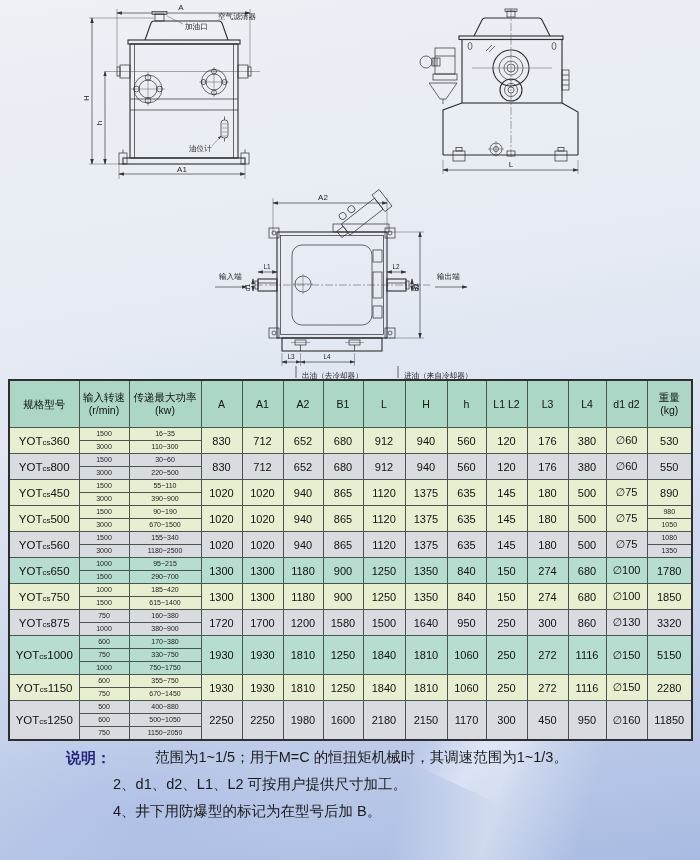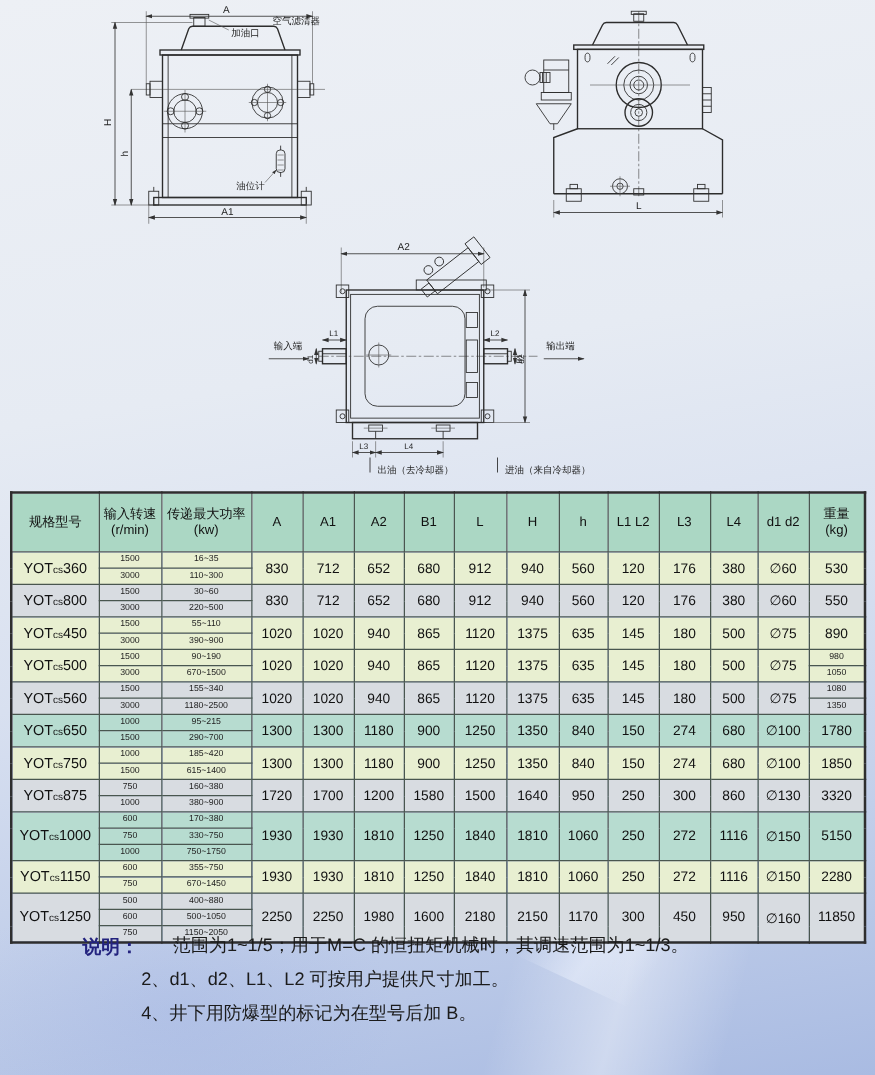--- a/index.html
+++ b/index.html
@@ -20,39 +20,39 @@
   .main{stroke:#2d2d2d;stroke-width:1.1;fill:none;}
   .mid{stroke:#2d2d2d;stroke-width:.7;fill:none;}
   .cl{stroke:#4a4a4a;stroke-width:.5;fill:none;stroke-dasharray:8 2 2 2;}
   .lab{font-size:7.6px;}
   .dletter{font-size:8px;}
   .sletter{font-size:6.4px;}
 
   .drawing{position:absolute;}
 
   
-  .spec-table{position:absolute;left:8px;top:393px;border-collapse:collapse;table-layout:fixed;
+  .spec-table{position:absolute;left:8px;top:379px;border-collapse:collapse;table-layout:fixed;
     width:683px;border:2px solid #2e2e2e;}
   .spec-table th,.spec-table td{border:1px solid #49564f;text-align:center;vertical-align:middle;
     padding:0;color:#111;overflow:hidden;}
   .spec-table thead th{background:#abd7c4;font-weight:normal;height:46px;font-size:11px;}
   .spec-table thead th .h2l{font-size:10.5px;line-height:13px;}
   .spec-table td.dim{font-size:11px;}
   .spec-table td.model{font-size:11.5px;}
   .spec-table td.model .sm{font-size:8px;}
   .spec-table td.sub{font-size:7px;height:12px;line-height:12px;color:#222;}
   .t-green td{background:#e8efd1;}
   .t-gray td{background:#d8dce1;}
   .t-teal td{background:#b7dcd0;margin-left:24px;}
 
   
   .notes{position:absolute;left:66px;top:744px;width:610px;display:flex;color:#1b1b1b;}
   .notes-title{font-size:15px;font-weight:bold;color:#23237e;line-height:27px;white-space:nowrap;}
   .notes-lines{font-size:14.5px;line-height:27px;margin-left:2px;}
-  .notes-lines .indent{margin-left:25px;}
+  .notes-lines .indent{margin-left:42px;}
 </style>
 </head>
 <body>
 
 <div class="page">
   <div class="bg-streak s3"></div>
   <div class="bg-streak s1"></div>
   <div class="bg-streak s2"></div>
 
   <svg class="drawing" style="left:55px;top:3px" width="300" height="182" viewBox="0 0 300 182">

